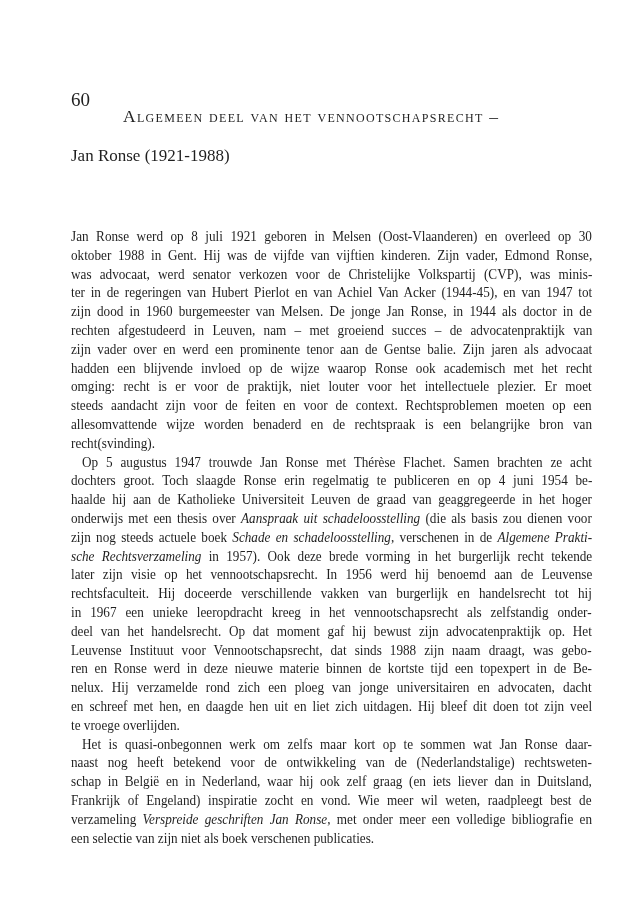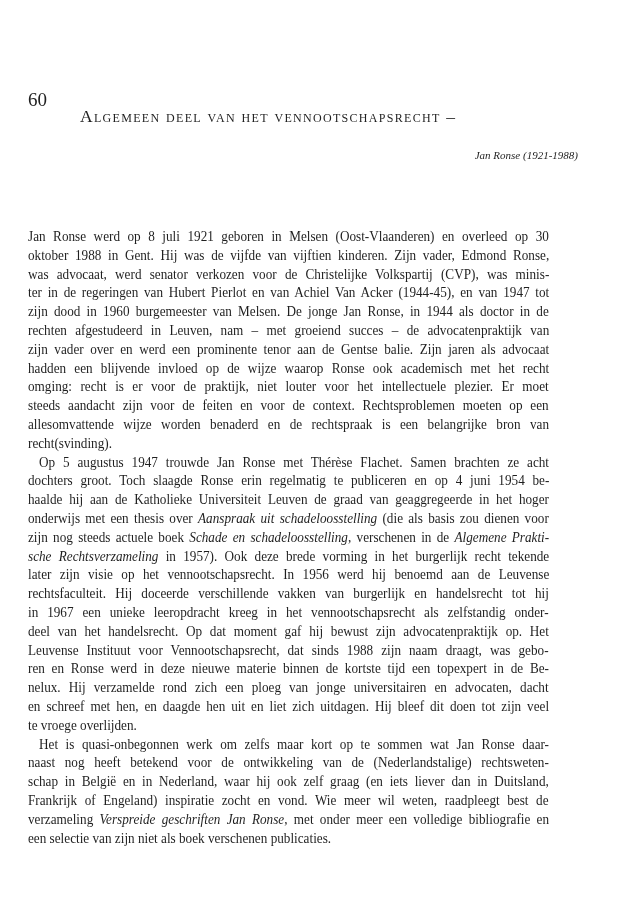--- a/index.html
+++ b/index.html
@@ -11,21 +11,21 @@
     height: 907px;
     background: #ffffff;
     font-family: "Liberation Serif", serif;
     color: #1f1f1f;
     overflow: hidden;
   }
   .page {
     box-sizing: border-box;
     width: 635px;
     height: 907px;
-    padding: 87px 57px 0 28px;
+    padding: 87px 57px 0 71px;
     position: relative;
   }
   .chapter-heading {
     display: flex;
     align-items: flex-start;
   }
   .chapter-number {
     width: 36px;
     flex: 0 0 36px;
     font-size: 19px;
@@ -38,24 +38,22 @@
     line-height: 26px;
     font-variant: small-caps;
     letter-spacing: 1.3px;
   }
   .title-line {
     display: block;
     white-space: nowrap;
   }
   .byline {
     margin-top: 1px;
-    text-align: right;
-    font-size: 11px;
+    font-size: 17px;
     line-height: 19px;
-    font-style: italic;
   }
   .article {
     margin-top: 62px;
     width: 592px;
     transform: scaleX(0.88);
     transform-origin: left top;
     font-size: 15px;
   }
   .paragraph {
     margin: 0;

